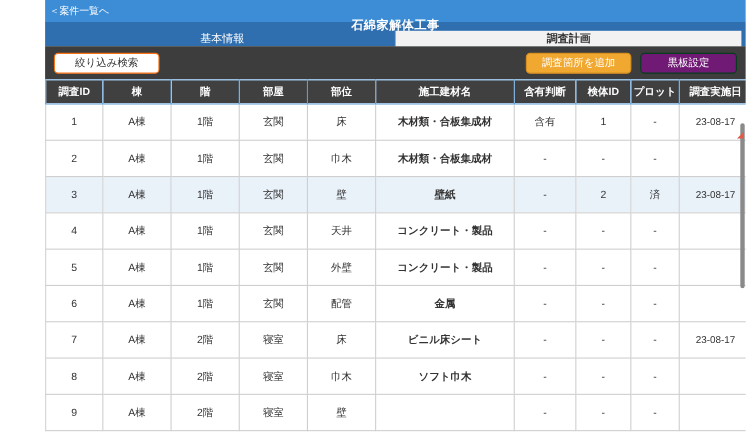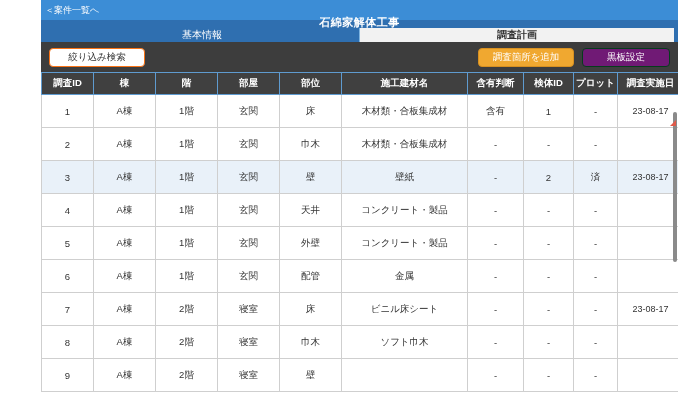--- a/index.html
+++ b/index.html
@@ -144,21 +144,21 @@
   }
   tbody td {
     height: 33px;
   }
   tbody tr.even td {
     background: #ffffff;
   }
   tbody tr.odd td {
     background: #e9f1f9;
   }
-  td.c-name { font-size: 9.5px; }
+  td.c-name { font-size: 9.5px; font-weight: bold; }
   td.c-date { font-size: 9px; }
   td.c-person { font-size: 9.5px; }
 
   
   col.w-id     { width: 52px; }
   col.w-bldg   { width: 62px; }
   col.w-floor  { width: 62px; }
   col.w-room   { width: 62px; }
   col.w-part   { width: 62px; }
   col.w-mat    { width: 126px; }

